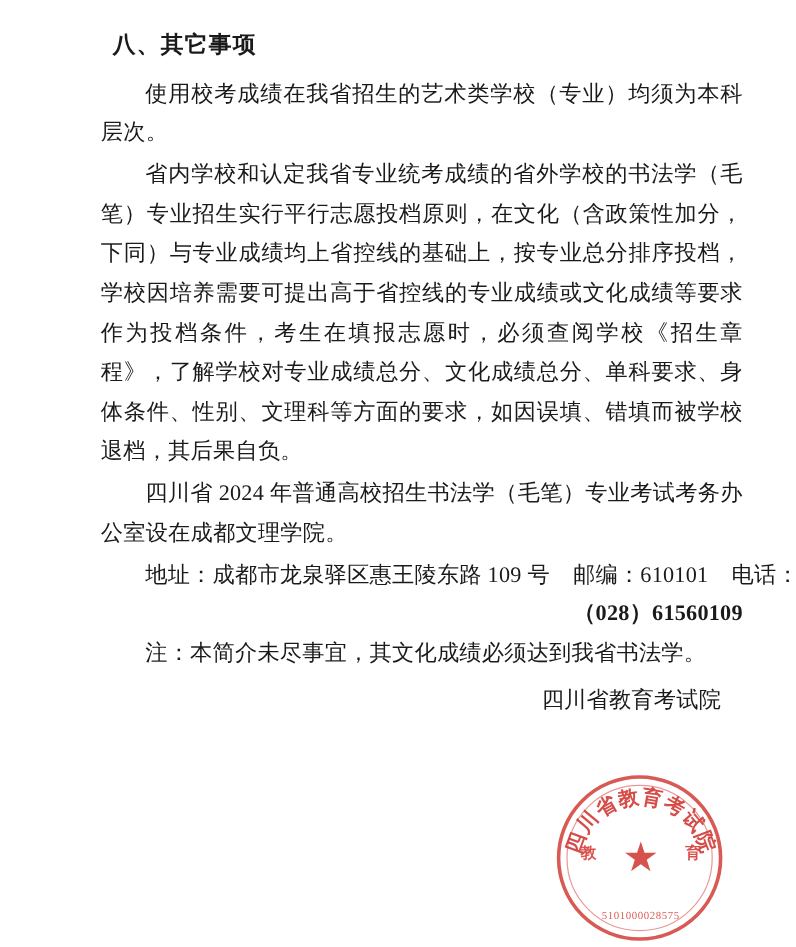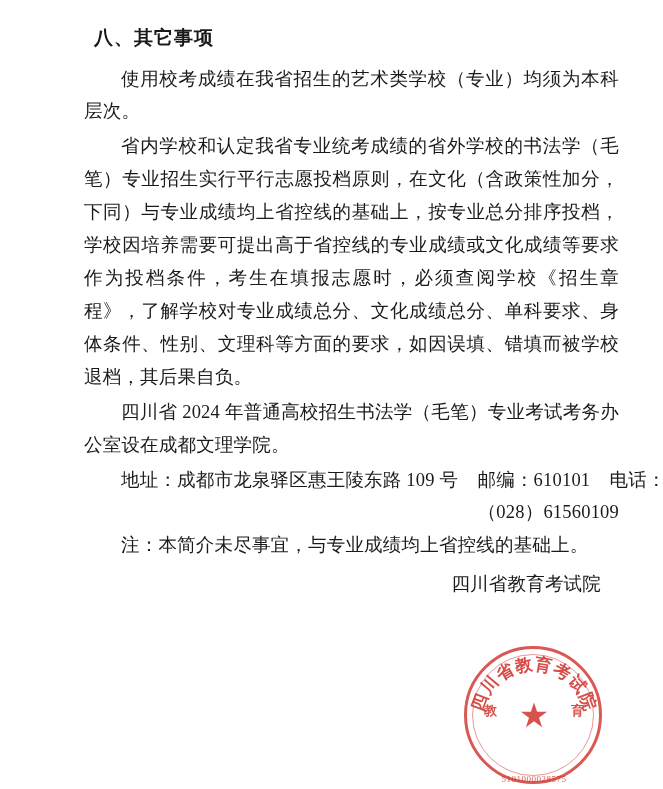--- a/index.html
+++ b/index.html
@@ -42,20 +42,21 @@
     font-size: 18.5px;
     line-height: 1.78;
     margin: 0;
     text-indent: 2em;
     letter-spacing: 0.2px;
     white-space: pre;
     text-align: right;
   }
   .addr-line.cont {
     text-indent: 0;
+    font-weight: bold;
   }
   .sign-block {
     margin-top: 6px;
     position: relative;
   }
   .sign-line {
     font-size: 18.5px;
     line-height: 1.8;
     text-align: right;
     padding-right: 18px;
@@ -110,21 +111,21 @@
     fill: #d1342f;
     font-family: "Liberation Serif", serif;
     font-size: 17px;
     font-weight: bold;
     letter-spacing: 1px;
     opacity: 0.88;
   }
   .seal .bottom-text {
     position: absolute;
     left: 0;
-    bottom: 8px;
+    bottom: 24px;
     width: 152px;
     text-align: center;
     color: #d1342f;
     font-size: 9px;
     letter-spacing: 0.5px;
     opacity: 0.8;
   }
   .seal .side-text {
     position: absolute;
     color: #d1342f;
@@ -142,21 +143,21 @@
 
   <div class="doc-heading">八、其它事项</div>
 
   <p class="body-text">使用校考成绩在我省招生的艺术类学校（专业）均须为本科层次。</p>
   <p class="body-text">省内学校和认定我省专业统考成绩的省外学校的书法学（毛笔）专业招生实行平行志愿投档原则，在文化（含政策性加分，下同）与专业成绩均上省控线的基础上，按专业总分排序投档，学校因培养需要可提出高于省控线的专业成绩或文化成绩等要求作为投档条件，考生在填报志愿时，必须查阅学校《招生章程》，了解学校对专业成绩总分、文化成绩总分、单科要求、身体条件、性别、文理科等方面的要求，如因误填、错填而被学校退档，其后果自负。</p>
   <p class="body-text">四川省 2024 年普通高校招生书法学（毛笔）专业考试考务办公室设在成都文理学院。</p>
 
   <div class="addr-line">地址：成都市龙泉驿区惠王陵东路 109 号    邮编：610101    电话：</div>
   <div class="addr-line cont">（028）61560109</div>
 
-  <p class="body-text">注：本简介未尽事宜，与专业成绩均上省控线的基础上。</p>
+  <p class="body-text">注：本简介未尽事宜，其文化成绩必须达到我省书法学。</p>
 
   <div class="sign-block">
     <div class="sign-line">四川省教育考试院</div>
 
   </div>
 
   <div class="seal">
     <div class="ring"></div>
     <div class="ring inner"></div>
     <svg class="arc-text" viewBox="0 0 152 152">

